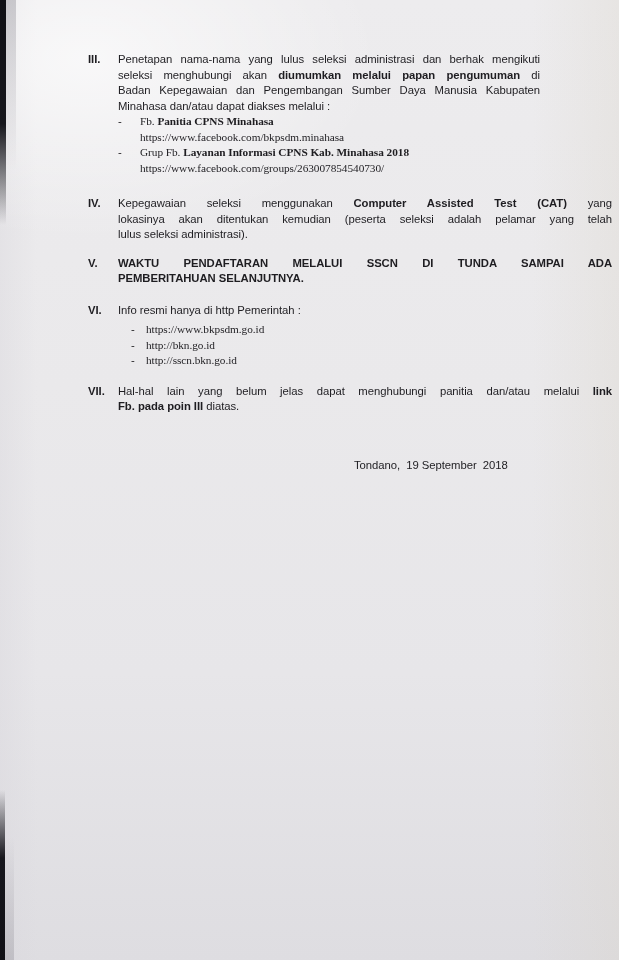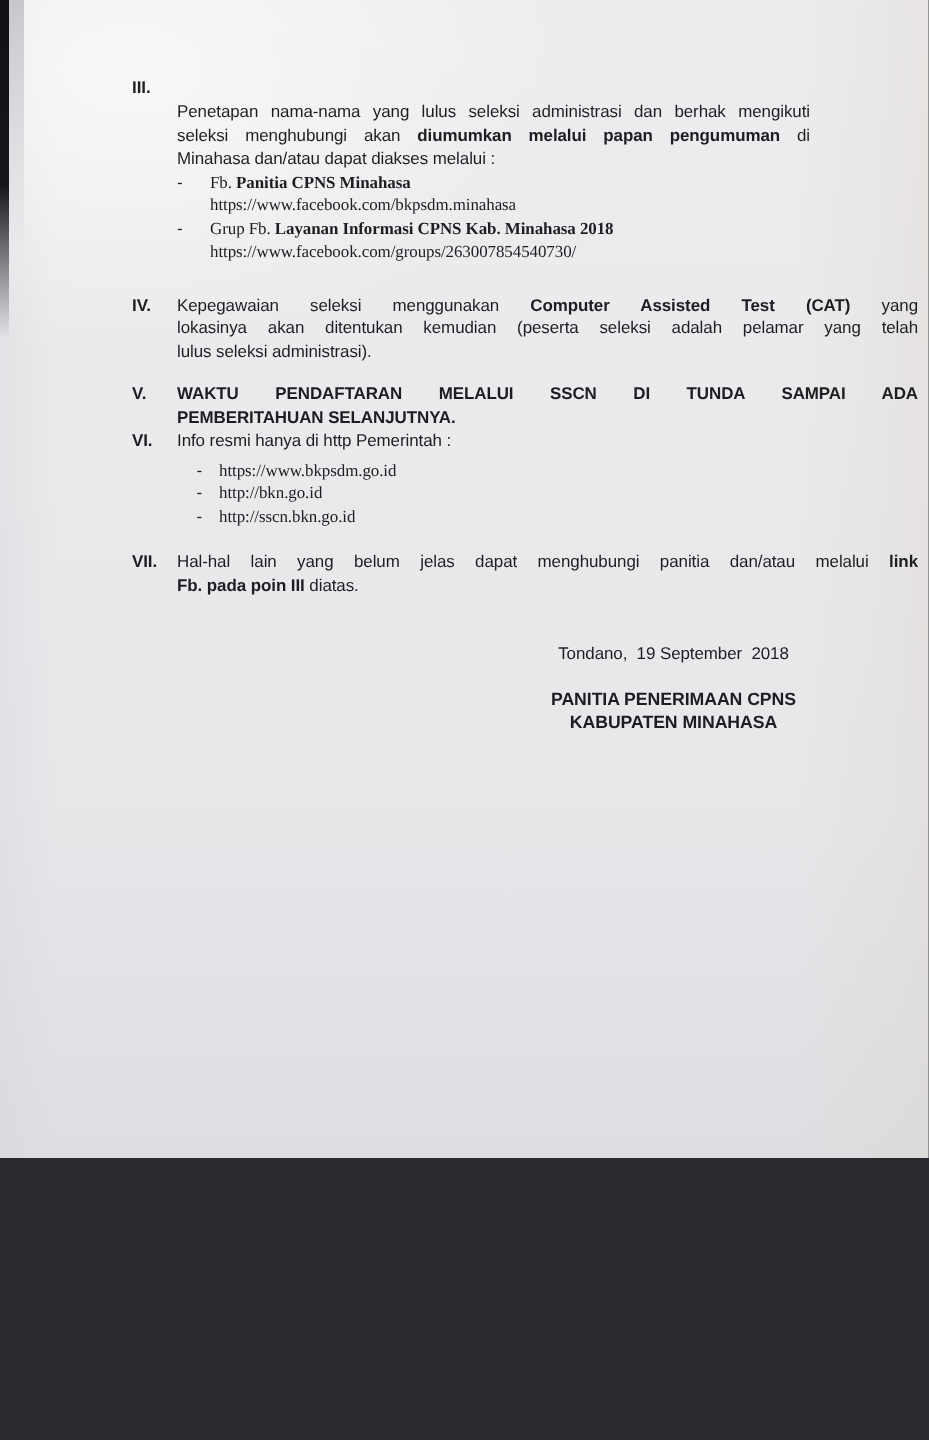--- a/index.html
+++ b/index.html
@@ -2,21 +2,21 @@
 <html><head>
 <meta charset="utf-8">
 <style>
   html,body { margin:0; padding:0; }
   body {
     width:619px; height:960px; overflow:hidden;
     background:#2a2a30;
     font-family:"Liberation Sans","DejaVu Sans",sans-serif;
   }
   .photo {
-    position:relative; width:619px; height:772px; overflow:hidden;
+    position:relative; width:619px; height:960px; overflow:hidden;
     background:
       radial-gradient(ellipse 420px 260px at 14% 6%, rgba(255,255,255,0.65), rgba(255,255,255,0) 70%),
       linear-gradient(90deg, rgba(214,212,218,0.35) 0%, rgba(255,255,255,0) 6%),
       linear-gradient(90deg, rgba(255,255,255,0) 86%, rgba(216,210,198,0.28) 100%),
       linear-gradient(180deg, #edecee 0%, #eae9eb 40%, #e7e6e9 70%, #dedde1 100%);
   }
   
   .edge-tl {
     position:absolute; left:0; top:0; width:6px; height:225px;
     background:linear-gradient(180deg, #101015 0%, #16161c 55%, rgba(22,22,28,0) 100%);
@@ -35,60 +35,61 @@
   }
 
   .doc {
     position:relative; margin-left:88px; width:524px; padding-top:52px;
     color:#1e1d21; font-size:11.3px; line-height:15.5px; letter-spacing:-0.05px;
   }
   .b { font-weight:bold; }
   .sec { display:flex; }
   .num { flex:none; width:30px; font-weight:bold; }
   .body { flex:1; min-width:0; }
-  .narrow { padding-right:72px;margin-top:16px; }   
+  .narrow { padding-right:72px; }   
   .jline { }
   .jline.fill { text-align:justify; text-align-last:justify; }
 
   .sec4 { margin-top:20px; }
   .sec5 { margin-top:13px; }
-  .sec6 { }
+  .sec6 { margin-top:16px; }
   .sec7 { margin-top:15px; }
 
   .bullet { display:flex; }
   .bullet .dash { flex:none; width:22px; }
   .bcontent { flex:1; min-width:0;font-family:Liberation Serif, serif; }
 
   .links { margin-top:4px; margin-left:13px; }
   .links .bullet .dash { width:15px; }
 
   .closing { margin-top:14px; padding-right:72px; }
   .closing .jline:first-child { text-indent:34px; }
 
-  .signoff { margin-top:30px; margin-left:266px; width:190px; text-align:center; }
+  .signoff { margin-top:43px; margin-left:266px; width:190px; }
   .place-date { white-space:pre; }
   .org { margin-top:14px; font-weight:bold; font-size:11.8px; }
 </style>
 </head>
 <body>
 
 <div class="photo">
   <div class="edge-tl"></div>
   <div class="edge-tl-shade"></div>
   <div class="edge-bl"></div>
   <div class="edge-bl-shade"></div>
 
   <div class="doc">
 
     <section class="sec sec3">
       <span class="num">III.</span>
       <div class="body narrow">
         <div class="para">
             <div class="jline fill"><span>Penetapan nama-nama yang lulus seleksi administrasi dan berhak mengikuti</span></div>
             <div class="jline fill"><span>seleksi menghubungi akan </span><span class="b">diumumkan melalui papan pengumuman</span><span> di</span></div>
+            <div class="jline fill"><span>Badan Kepegawaian dan Pengembangan Sumber Daya Manusia Kabupaten</span></div>
             <div class="jline"><span>Minahasa dan/atau dapat diakses melalui :</span></div>
           </div>
         <div class="bullets">
           <div class="bullet">
             <span class="dash">-</span>
             <div class="bcontent">
               <div><span>Fb. </span><span class="b">Panitia CPNS Minahasa</span></div>
               <div>https://www.facebook.com/bkpsdm.minahasa</div>
             </div>
           </div>
@@ -151,20 +152,16 @@
         <div class="para">
             <div class="jline fill"><span>Hal-hal lain yang belum jelas dapat menghubungi panitia dan/atau melalui </span><span class="b">link</span></div>
             <div class="jline"><span class="b">Fb. pada poin III</span><span> diatas.</span></div>
           </div>
       </div>
     </section>
 
 
     <div class="signoff">
       <div class="place-date">Tondano,  19 September  2018</div>
-      <div class="org">
-        <div>PANITIA PENERIMAAN CPNS</div>
-        <div>KABUPATEN MINAHASA</div>
-      </div>
     </div>
 
   </div>
 </div>
 
 </body></html>

